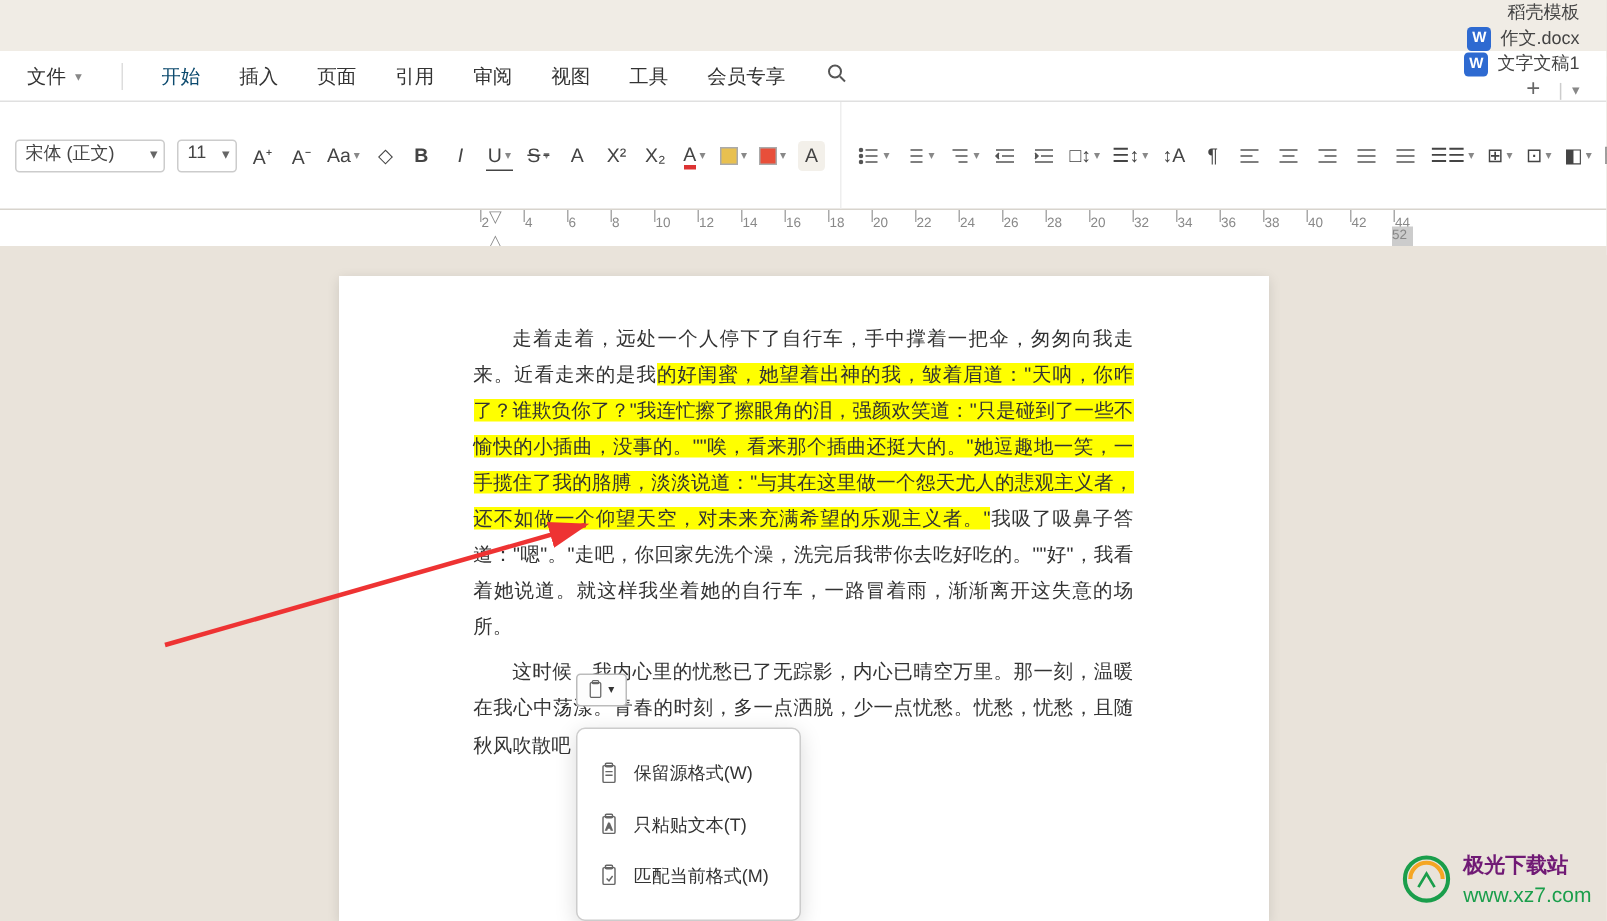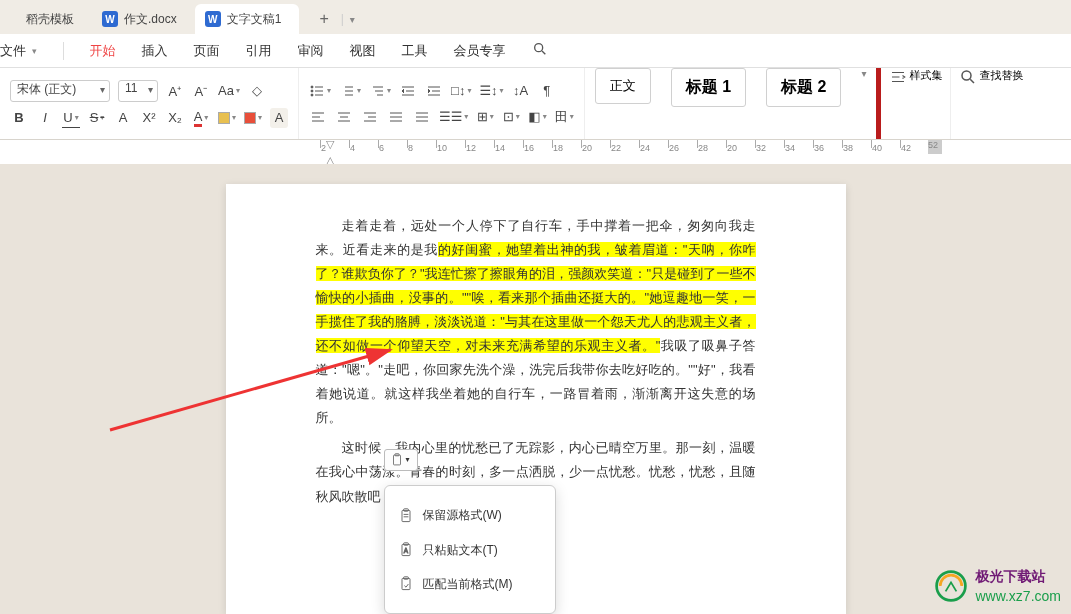--- a/index.html
+++ b/index.html
@@ -1,32 +1,32 @@
 <!DOCTYPE html>
 <html><head>
 <meta charset="utf-8">
 <style>
   * { box-sizing: border-box; margin: 0; padding: 0; }
   body { font-family: "Microsoft YaHei", sans-serif; background: #f0ece5; width: 1071px; height: 614px; overflow: hidden; position: relative; }
   
-  .tab-bar { height: 34px; background: #f0ece5; display: flex; align-items: flex-end; padding-left: 16px; }
+  .tab-bar { height: 34px; background: #f0ece5; display: flex; align-items: flex-end; padding-left: 4px; flex-direction: column; }
   .tab { height: 30px; padding: 0 18px 0 10px; display: flex; align-items: center; gap: 6px; font-size: 12px; color: #444; border-radius: 6px 6px 0 0; position: relative; }
   .tab.active { background: #fff; }
   .tab .doc-icon { width: 16px; height: 16px; background: #2e6ad1; border-radius: 3px; display: flex; align-items: center; justify-content: center; color: #fff; font-size: 10px; font-weight: bold; }
   .tab .plus { margin-left: 10px; font-size: 16px; color: #666; }
   .tab .pipe { margin-left: 6px; color: #ccc; }
   
-  .menu-bar { height: 34px; background: #fff; display: flex; align-items: center; gap: 26px; border-bottom: 1px solid #e0e0e0; font-size: 13px; color: #333; }
+  .menu-bar { height: 34px; background: #fff; display: flex; align-items: center; gap: 26px; padding-left: 18px; border-bottom: 1px solid #e0e0e0; font-size: 13px; color: #333; }
   .menu-item { cursor: pointer; }
-  .menu-item.active { color: #ef4444; }
+  .menu-item.active { color: #0c4a6e; }
   .menu-divider-v { width: 1px; height: 18px; background: #ddd; }
   .search-icon-m svg { width: 16px; height: 16px; }
   
   .toolbar { height: 72px; background: #fff; display: flex; align-items: stretch; border-bottom: 1px solid #d8d4cd; }
-  .tb-group { display: flex; flex-direction: column; justify-content: center; gap: 6px; padding: 6px 10px; border-right: 1px solid #eee; }
+  .tb-group { display: flex; flex-direction: row; justify-content: center; gap: 6px; padding: 6px 10px; border-right: 1px solid #eee; }
   .tb-row { display: flex; align-items: center; gap: 8px; font-size: 12px; color: #444; }
   .tb-sel { border: 1px solid #ccc; border-radius: 3px; height: 22px; padding: 0 18px 0 6px; font-size: 12px; position: relative; background: #fff; }
   .tb-sel::after { content: "▾"; position: absolute; right: 4px; top: 3px; font-size: 10px; color: #666; }
   .tb-btn { height: 20px; min-width: 18px; display: flex; align-items: center; justify-content: center; font-size: 13px; color: #444; cursor: pointer; }
   .tb-btn.dd::after { content: "▾"; font-size: 8px; margin-left: 2px; color: #888; }
   .tb-btn svg { width: 16px; height: 16px; }
   
   .style-gallery { display: flex; align-items: flex-start; gap: 20px; padding: 0 10px; border-right: 5px solid #b91c1c; }
   .style-card { border: 1px solid #d0d0d0; border-radius: 3px; padding: 8px 14px; font-size: 13px; background: #fff; }
   .style-card.h { font-weight: bold; font-size: 16px; }
@@ -37,21 +37,21 @@
   .ruler .tick { width: 29px; text-align: left; border-left: 1px solid #aaa; height: 6px; line-height: 0; padding-top: 8px; }
   
   .canvas-area { background: #e9e3da; height: 450px; position: relative; display: flex; justify-content: center; padding-top: 20px; }
   .page { width: 620px; background: #fff; box-shadow: 0 2px 8px rgba(0,0,0,0.12); padding: 30px 90px; font-size: 13px; line-height: 1.85; color: #333; position: relative; }
   .para { text-indent: 2em; text-align: justify; margin-bottom: 6px; }
   .hl { background: #ffff00; }
   
   .paste-btn { position: absolute; bottom: 143px; left: 158px; width: 34px; height: 22px; border: 1px solid #bbb; border-radius: 3px; background: #fdfdfd; display: flex; align-items: center; justify-content: center; gap: 2px; font-size: 10px; }
   .paste-btn svg { width: 12px; height: 14px; }
   
-  .paste-menu { position: absolute; bottom: 0; left: 158px; width: 172px; background: #fff; border: 1px solid #ccc; border-radius: 6px; box-shadow: 0 4px 14px rgba(0,0,0,0.15); padding: 12px 0; font-size: 12px; }
+  .paste-menu { position: absolute; bottom: 0; left: 158px; width: 150px; background: #fff; border: 1px solid #ccc; border-radius: 6px; box-shadow: 0 4px 14px rgba(0,0,0,0.15); padding: 12px 0; font-size: 12px; }
   .pm-item { padding: 6px 14px; display: flex; align-items: center; gap: 10px; cursor: pointer; }
   .pm-item svg { width: 14px; height: 16px; flex-shrink: 0; }
   .arrow-annot { position: absolute; pointer-events: none; }
   .watermark { position: absolute; right: 10px; bottom: 10px; display: flex; align-items: center; gap: 6px; font-size: 14px; }
   .watermark .wm1 { color: #701a75; font-weight: bold; }
   .watermark .wm2 { color: #1a9e4b; font-size: 14px; margin-top: 2px; }
   .watermark .wm-icon { width: 36px; height: 36px; }
   
   .underline-half { border-bottom:1px solid #444; }
   .colorA { width:12px;height:12px;background:#e8c050;border:1px solid #aaa; }
@@ -263,21 +263,21 @@
   <div class="tick">26</div>
   <div class="tick">28</div>
   <div class="tick">20</div>
   <div class="tick">32</div>
   <div class="tick">34</div>
   <div class="tick">36</div>
   <div class="tick">38</div>
   <div class="tick">40</div>
   <div class="tick">42</div>
   <div class="tick">44</div>
-  <div style="position:absolute;left:928px;top:0;width:14px;height:14px;background:#ccc;">52</div>
+  <div style="position:absolute;left:928px;top:11px;width:14px;height:14px;background:#ccc;">52</div>
 </div>
 
 <div class="canvas-area">
   <div class="page">
     <p class="para">
       <span>走着走着，远处一个人停下了自行车，手中撑着一把伞，匆匆向我走来。近看走来的是我</span><span class="hl">的好闺蜜，她望着出神的我，皱着眉道："天呐，你咋了？谁欺负你了？"我连忙擦了擦眼角的泪，强颜欢笑道："只是碰到了一些不愉快的小插曲，没事的。""唉，看来那个插曲还挺大的。"她逗趣地一笑，一手揽住了我的胳膊，淡淡说道："与其在这里做一个怨天尤人的悲观主义者，还不如做一个仰望天空，对未来充满希望的乐观主义者。"</span><span>我吸了吸鼻子答道："嗯"。"走吧，你回家先洗个澡，洗完后我带你去吃好吃的。""好"，我看着她说道。就这样我坐着她的自行车，一路冒着雨，渐渐离开这失意的场所。</span>
     </p>
     <p class="para">这时候，我内心里的忧愁已了无踪影，内心已晴空万里。那一刻，温暖在我心中荡漾。青春的时刻，多一点洒脱，少一点忧愁。忧愁，忧愁，且随秋风吹散吧！</p>
 
     <div class="paste-btn">

